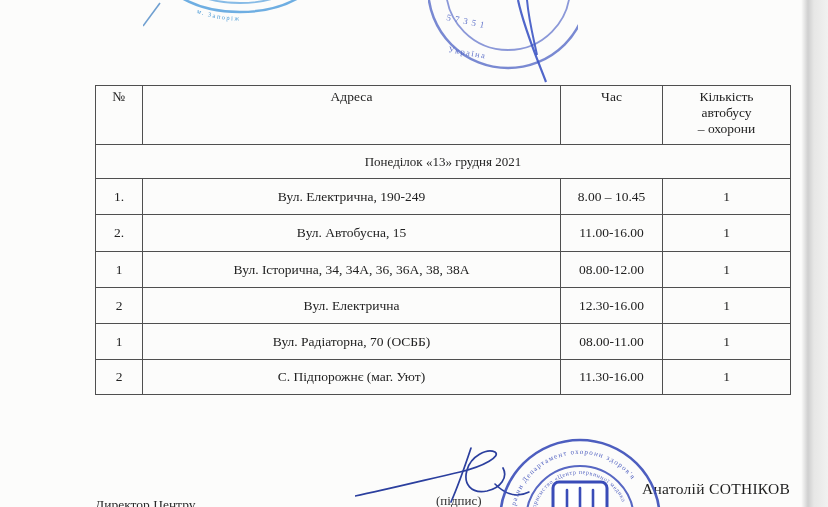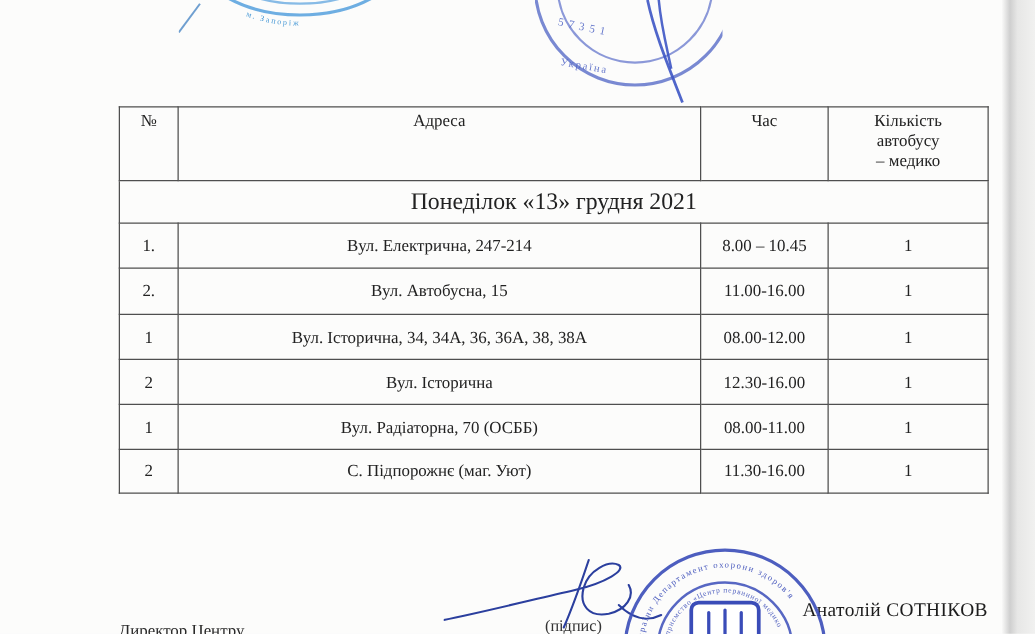--- a/index.html
+++ b/index.html
@@ -7,21 +7,21 @@
         font-family:"Liberation Serif", serif;color:#222;}
   .page-edge{position:absolute;left:801px;top:0;width:27px;height:507px;
         background:linear-gradient(90deg,#fdfdfc 0px,#cfcfcf 7px,#e7e7e6 13px,#f1f1f0 27px);}
   .title{position:absolute;left:55px;top:33px;width:772px;text-align:center;
         font-size:14.6px;line-height:1.3;color:#1c1c1c;}
   .tbl-wrap{position:absolute;left:95px;top:85px;width:697px;}
   table{border-collapse:collapse;width:695px;table-layout:fixed;
         font-family:"Liberation Serif", serif;font-size:13.5px;color:#222;}
   td{border:1px solid #4f4f4f;text-align:center;vertical-align:middle;padding:0 2px;overflow:hidden;}
   tr.hdr td{vertical-align:top;padding-top:3px;}
-  tr.section td{font-size:19px;}
+  tr.section td{font-size:13px;}
   .foot-label{position:absolute;left:95px;top:497px;font-size:13.5px;color:#2a2a2a;white-space:nowrap;}
   .sig-caption{position:absolute;left:436px;top:493px;font-size:13px;color:#333;white-space:nowrap;}
   .signatory{position:absolute;left:642px;top:480px;font-size:15.5px;letter-spacing:.3px;
         color:#1d1d1d;white-space:nowrap;}
   .stamp-svg{position:absolute;}
 </style>
 </head>
 <body>
 
 <div class="page">
@@ -59,49 +59,49 @@
           <col style="width:128px">
         </colgroup>
       <tbody>
         <tr class="hdr" style="height:59px">
           <td>№</td>
           <td>Адреса</td>
           <td>Час</td>
           <td>
             <div>Кількість</div>
             <div>автобусу</div>
-            <div>– медико</div>
+            <div>– охорони</div>
           </td>
         </tr>
 
         <tr class="section" style="height:34px">
           <td colspan="4">Понеділок «13» грудня 2021</td>
         </tr>
         <tr style="height:36px">
           <td>1.</td>
-          <td>Вул. Електрична, 247-214</td>
+          <td>Вул. Електрична, 190-249</td>
           <td>8.00 – 10.45</td>
           <td>1</td>
         </tr>
         <tr style="height:37px">
           <td>2.</td>
           <td>Вул. Автобусна, 15</td>
           <td>11.00-16.00</td>
           <td>1</td>
         </tr>
 
         <tr style="height:36px">
           <td>1</td>
           <td>Вул. Історична, 34, 34А, 36, 36А, 38, 38А</td>
           <td>08.00-12.00</td>
           <td>1</td>
         </tr>
         <tr style="height:36px">
           <td>2</td>
-          <td>Вул. Історична</td>
+          <td>Вул. Електрична</td>
           <td>12.30-16.00</td>
           <td>1</td>
         </tr>
 
         <tr style="height:36px">
           <td>1</td>
           <td>Вул. Радіаторна, 70 (ОСББ)</td>
           <td>08.00-11.00</td>
           <td>1</td>
         </tr>

